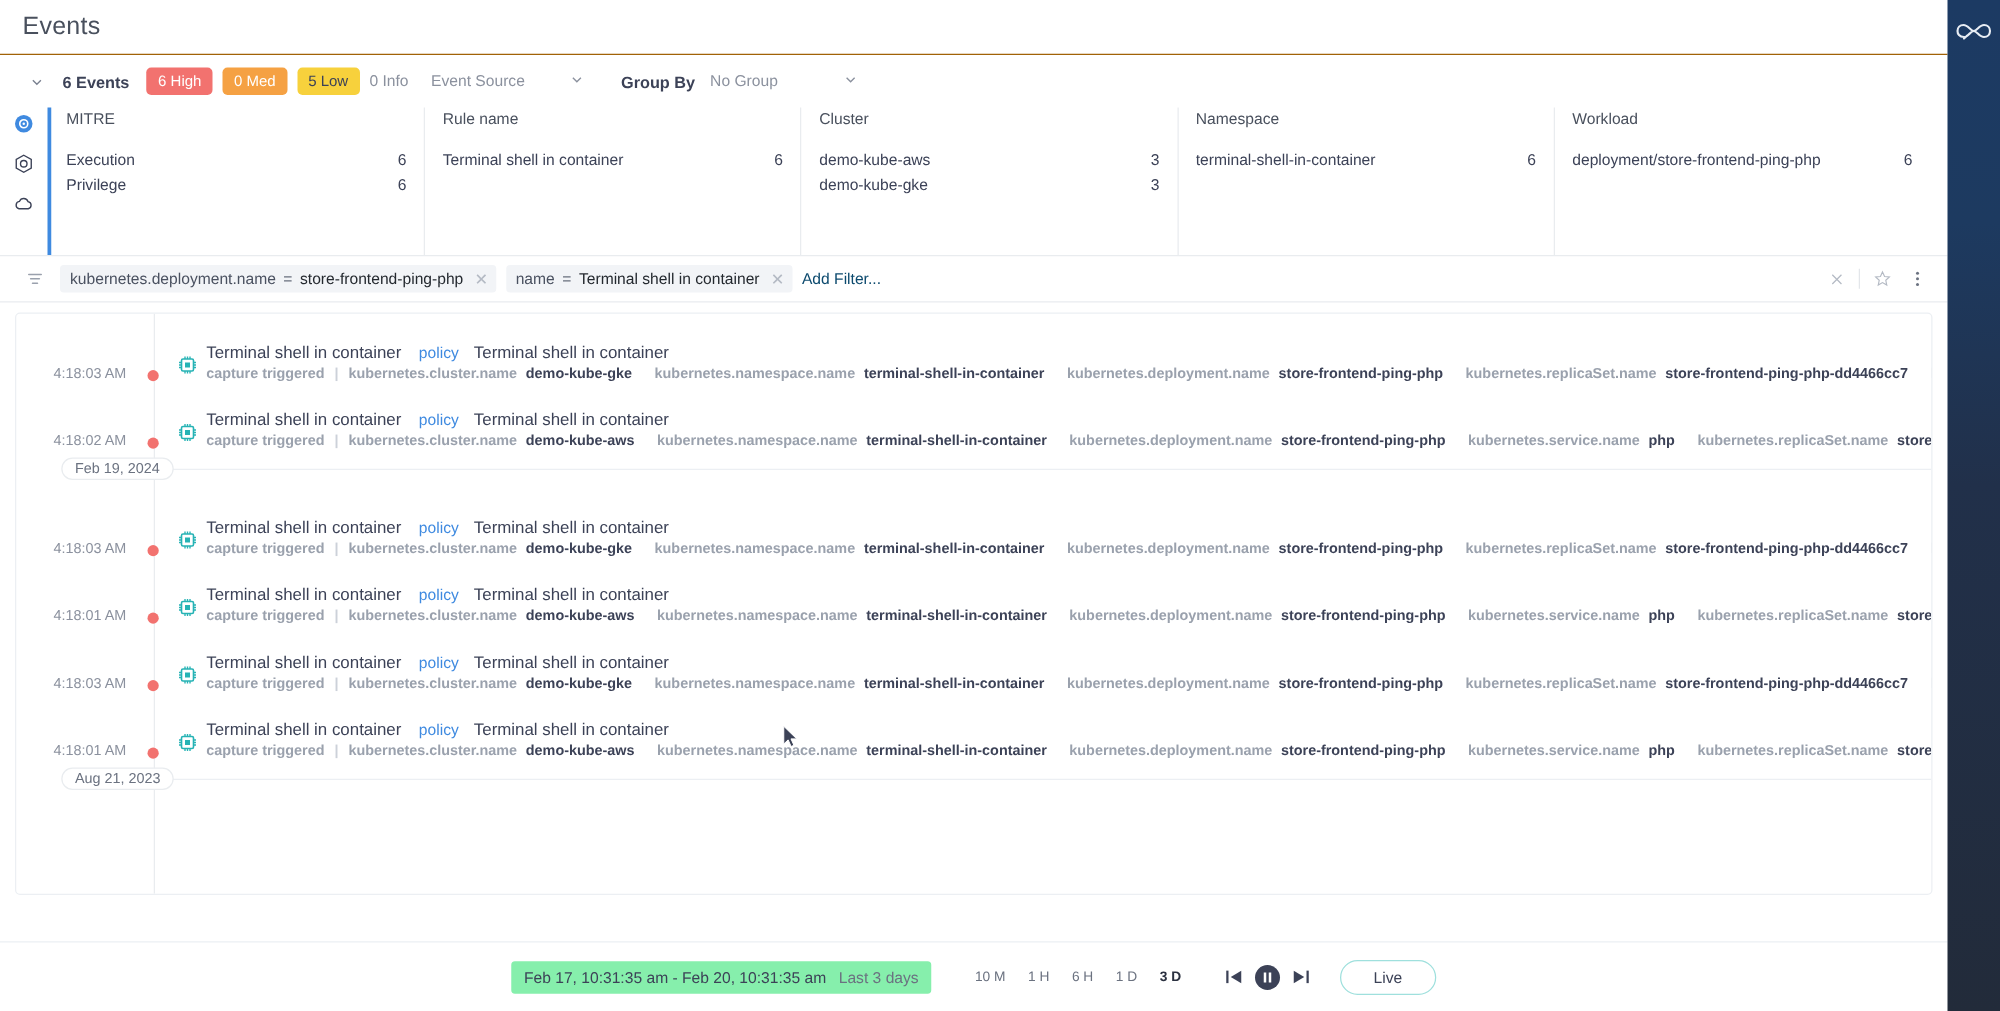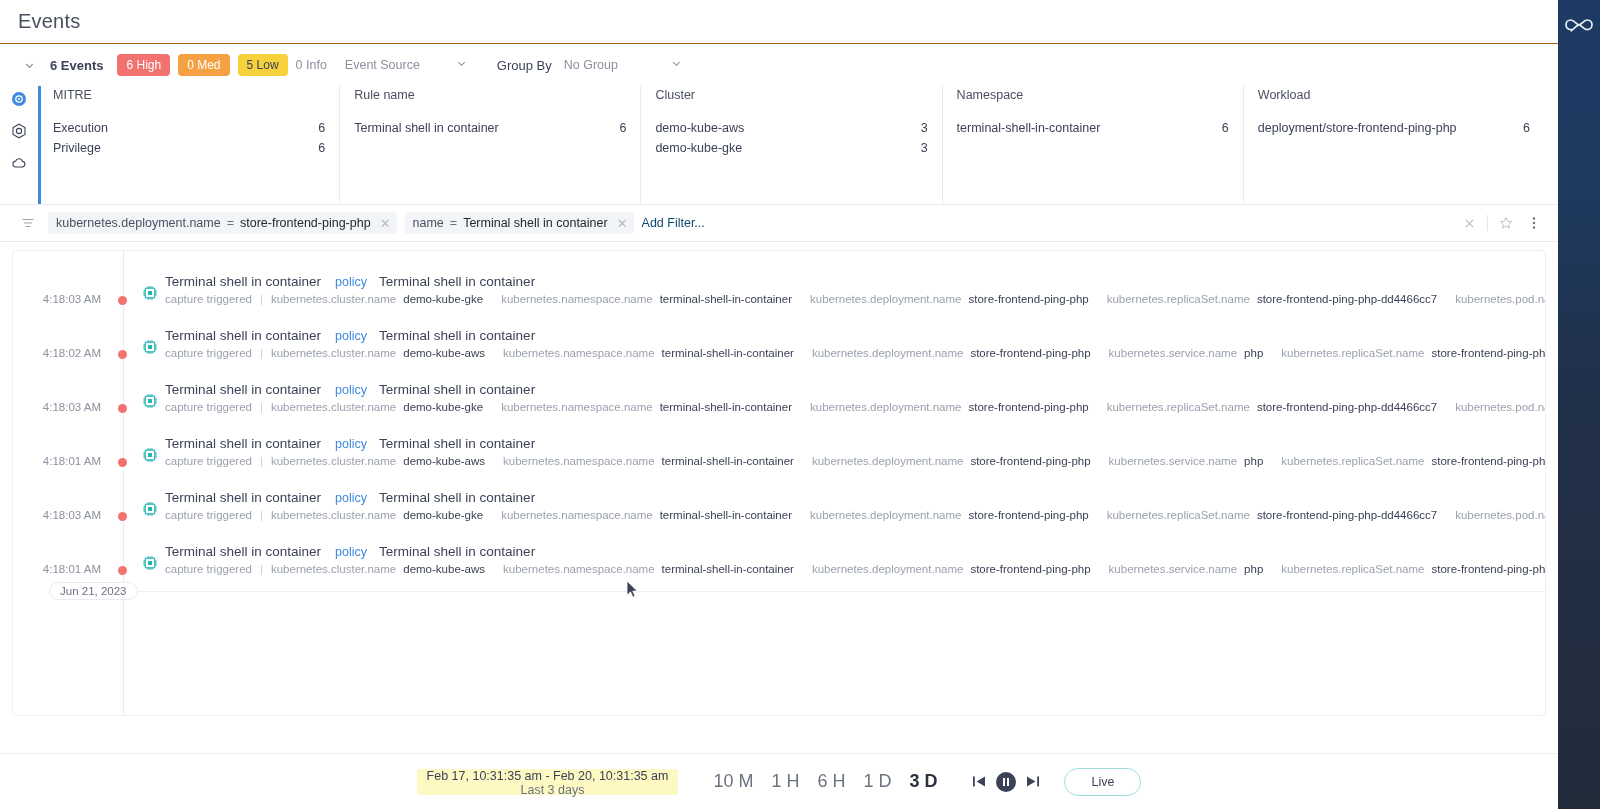--- a/index.html
+++ b/index.html
@@ -42,21 +42,21 @@
     white-space:nowrap;
   }
   .sev-high { background:#f2726f; color:#ffffff; }
   .sev-med  { background:#f5a143; color:#ffffff; }
   .sev-low  { background:#f7d13c; color:#3c4257; }
   .sev-info { color:#8b919e; margin-right:18px; font-size:12.5px; }
   .mini-select {
     display:flex; align-items:center; justify-content:space-between;
     width:122px; color:#8b919e; font-size:12.5px; cursor:pointer; margin-right:8px;
   }
-  .group-by-label { color:#3c4257; font-weight:400; font-size:13px; margin-left:22px; margin-right:12px; }
+  .group-by-label { color:#3c4257; font-weight:700; font-size:13px; margin-left:22px; margin-right:12px; }
   .group-select { display:flex; align-items:center; justify-content:space-between; width:118px; color:#8b919e; font-size:12.5px; cursor:pointer; }
 
   
   .facet-region { flex:none; display:flex; height:118px; }
   .icon-rail {
     width:38px; flex:none; display:flex; flex-direction:column; align-items:center;
     padding-top:4px; gap:14px;
   }
   .rail-icon { width:18px; height:18px; display:flex; align-items:center; justify-content:center; cursor:pointer; }
   .facets { flex:1; display:flex; padding-right:14px; }
@@ -107,44 +107,44 @@
     padding-top:10px; padding-right:8px;
   }
   .ev-dot-col { width:26px; flex:none; display:flex; justify-content:center; padding-top:12px; }
   .ev-dot { width:9px; height:9px; border-radius:50%; background:#f2726f; }
   .ev-icon-col { width:30px; flex:none; display:flex; justify-content:center; padding-top:9px; }
   .ev-body { flex:1; min-width:0; padding-top:6px; overflow:hidden; }
   .ev-line1 { display:flex; align-items:baseline; gap:0; white-space:nowrap; font-size:13.5px; }
   .ev-name { color:#3c4257; }
   .ev-kind { color:#3f8ae0; margin-left:14px; margin-right:12px; font-size:12.5px; }
   .ev-rule { color:#3c4257; }
-  .ev-line2 { display:flex; align-items:baseline; white-space:nowrap; font-size:11.5px; margin-top:4px; }
+  .ev-line2 { display:flex; align-items:baseline; white-space:nowrap; font-size:11.5px; margin-top:4px;font-weight:bold; }
   .ev-line2 .lbl { color:#9aa1ad; }
   .ev-line2 .val { color:#3c4257; margin-left:7px; }
   .ev-line2 .sep { color:#ccd1d9; margin:0 8px; }
   .ev-line2 .grp { margin-right:18px; display:inline-flex; }
   .date-sep { height:32px; display:flex; align-items:center; position:relative; }
   .date-pill {
     margin-left:36px; background:#fff; border:1px solid #e9ecef; border-radius:11px;
     padding:2px 10px; font-size:11.5px; color:#6b7280; position:relative; z-index:2;
   }
   .date-rule { position:absolute; left:110px; right:0; top:50%; height:1px; background:#eceff3; z-index:1;}
 
   
   .bottom-bar {
     height:56px; flex:none; display:flex; align-items:center; justify-content:center;
     gap:0; border-top:1px solid #eceff3;
   }
   .range-pill {
-    background:#fef9c3; border-radius:3px; height:26px; display:flex; align-items:center;
-    padding:0 10px; font-size:12.5px; color:#3c4257; cursor:pointer;flex-direction:column;
+    background:#86efac; border-radius:3px; height:26px; display:flex; align-items:center;
+    padding:0 10px; font-size:12.5px; color:#3c4257; cursor:pointer;
   }
   .range-pill .rel { color:#6b7280; margin-left:10px; }
   .zooms { display:flex; align-items:center; gap:0; margin-left:26px; }
-  .zoom-opt { font-size:18px; color:#6b7280; padding:0 9px; cursor:pointer; }
+  .zoom-opt { font-size:11px; color:#6b7280; padding:0 9px; cursor:pointer; }
   .zoom-opt.active { color:#2b3140; font-weight:700; }
   .transport { display:flex; align-items:center; gap:9px; margin-left:26px; }
   .tbtn { color:#3c4257; cursor:pointer; display:flex; align-items:center; }
   .pause-btn { width:20px; height:20px; border-radius:50%; background:#3c4257; display:flex; align-items:center; justify-content:center; cursor:pointer;}
   .pause-btn i { display:block; width:2px; height:8px; background:#fff; margin:0 1px; }
   .live-btn {
     margin-left:24px; border:1px solid #9fe0dd; color:#3c4257; background:#fff;
     border-radius:14px; height:28px; padding:0 26px; font-size:12.5px; cursor:pointer;
     display:flex; align-items:center;
   }
@@ -389,20 +389,24 @@
                     <span class="lbl">kubernetes.service.name</span>
                     <span class="val">php</span>
                   </span>
                   <span class="grp">
                     <span class="lbl">kubernetes.replicaSet.name</span>
                     <span class="val">store-frontend-ping-php-</span>
                   </span>
                 </div>
               </div>
             </div>
+            <div class="date-sep">
+              <div class="date-rule"></div>
+              <div class="date-pill">Feb 19, 2024</div>
+            </div>
             <div class="ev-row">
               <div class="ev-time">4:18:03 AM</div>
               <div class="ev-dot-col">
                 <div class="ev-dot" style="background: rgb(242, 114, 111);"></div>
               </div>
               <div class="ev-icon-col">
                 <span><svg width="16" height="16" viewBox="0 0 16 16">
                     <rect x="3.2" y="3.2" width="9.6" height="9.6" rx="1.2" fill="none" stroke="#26b3b5" stroke-width="1.3"></rect>
                     <rect x="6" y="6" width="4" height="4" fill="#26b3b5"></rect>
                     <path d="M6 1.2v2M8 1.2v2M10 1.2v2M6 12.8v2M8 12.8v2M10 12.8v2M1.2 6h2M1.2 8h2M1.2 10h2M12.8 6h2M12.8 8h2M12.8 10h2" stroke="#26b3b5" stroke-width="1.1"></path>
@@ -565,21 +569,21 @@
                   </span>
                   <span class="grp">
                     <span class="lbl">kubernetes.replicaSet.name</span>
                     <span class="val">store-frontend-ping-php-</span>
                   </span>
                 </div>
               </div>
             </div>
             <div class="date-sep">
               <div class="date-rule"></div>
-              <div class="date-pill">Jun 21, 2023</div>
+              <div class="date-pill">Aug 21, 2023</div>
             </div>
           </div>
       </div>
       <div class="cursor">
         <svg width="13" height="19" viewBox="0 0 13 19">
           <path d="M1 1 L1 15.2 L4.5 11.9 L6.9 17.2 L9.1 16.2 L6.8 11.1 L11.4 11.1 Z" fill="#3c4257" stroke="#ffffff" stroke-width="0.8"></path>
         </svg>
       </div>
     </div>
 

